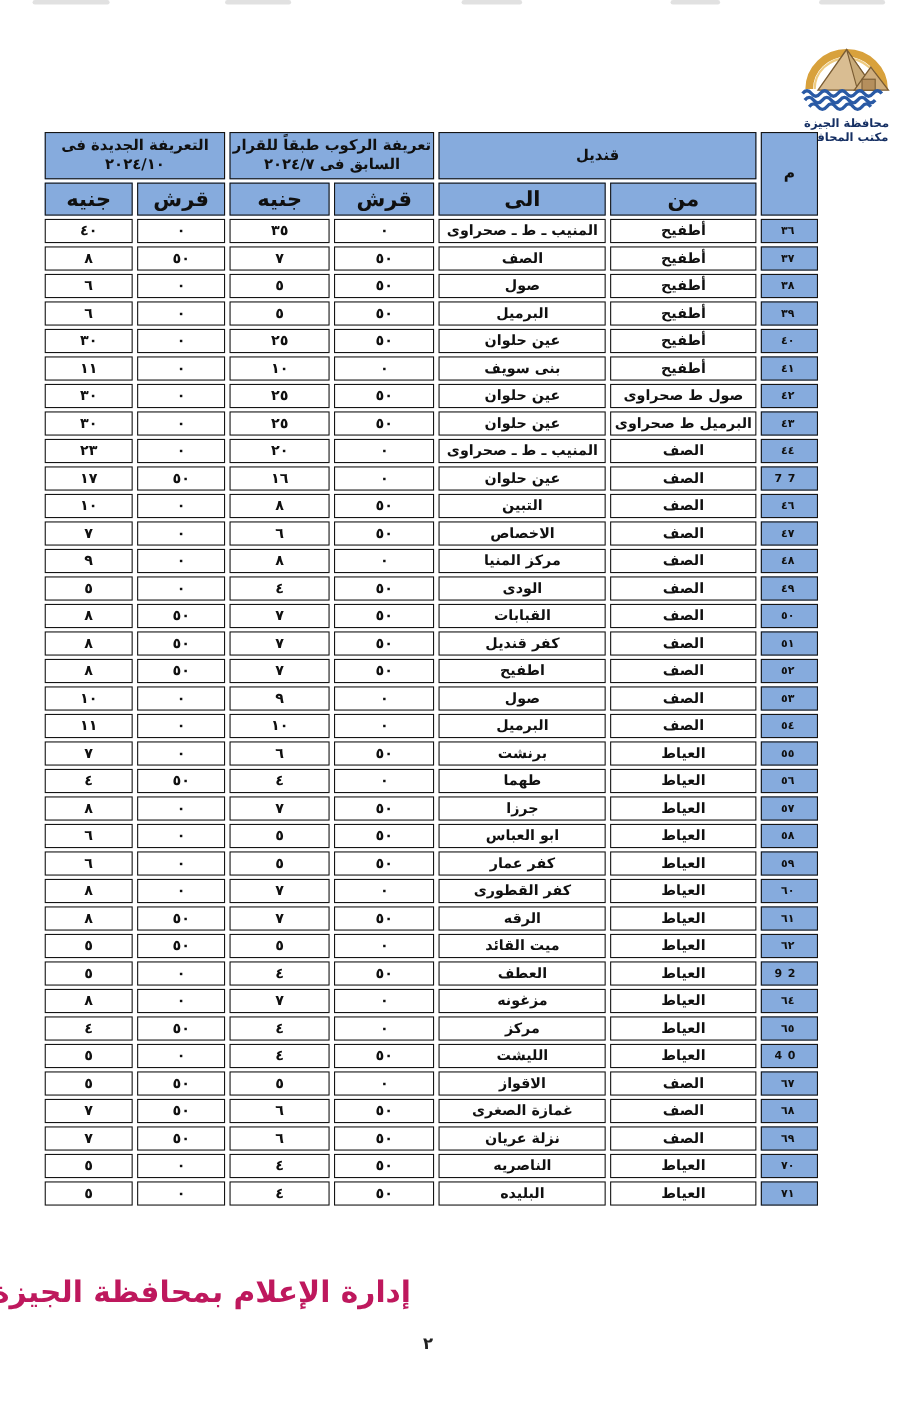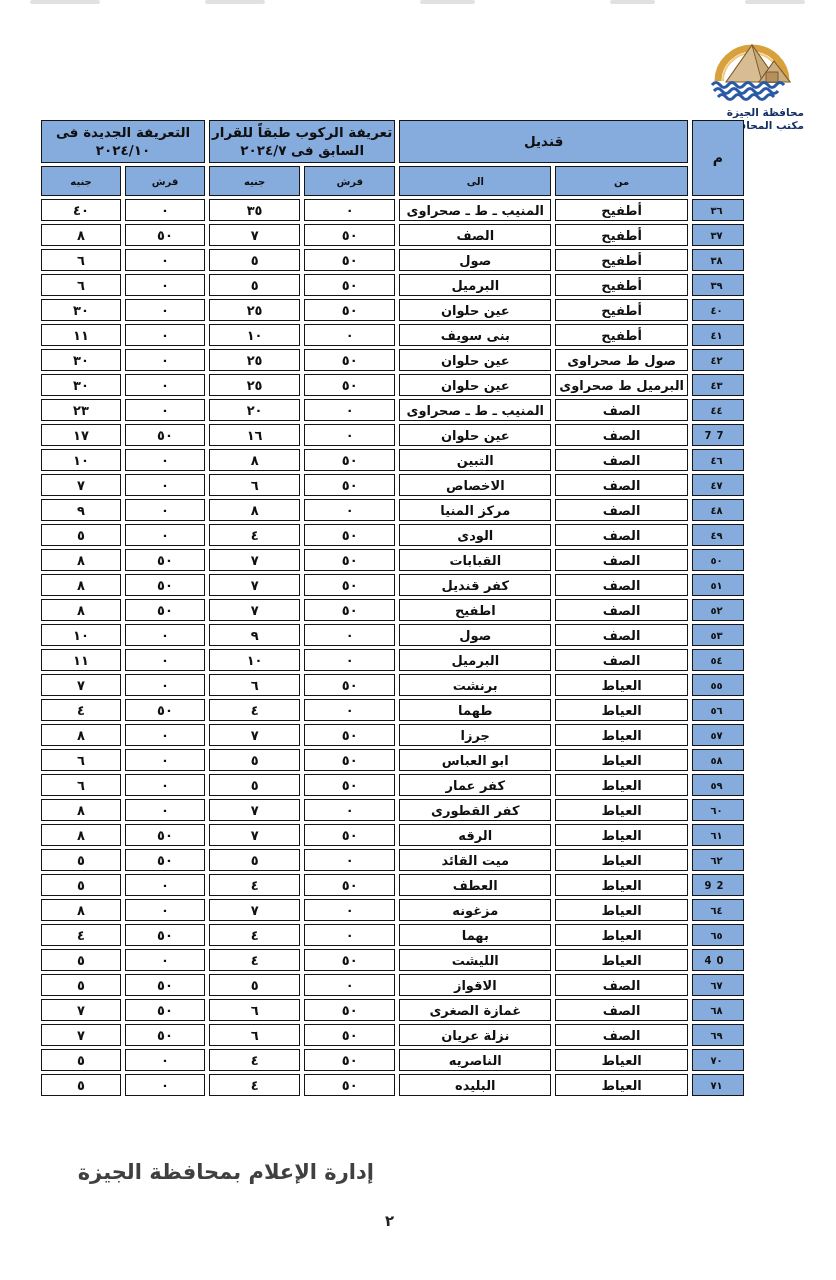--- a/index.html
+++ b/index.html
@@ -7,44 +7,44 @@
     width:836px;height:1280px;position:relative;background:#ffffff;
     font-family:"DejaVu Sans","Liberation Sans",sans-serif;
     overflow:hidden;color:#101010;
   }
   
   .scan-dash{position:absolute;top:0;height:4px;background:#c9c9c9;opacity:.55;border-radius:2px;}
   .d1{left:30px;width:70px}.d2{left:205px;width:60px}.d3{left:420px;width:55px}
   .d4{left:610px;width:45px}.d5{left:745px;width:60px}
 
   
-  .logo{position:absolute;top:24px;left:700px;width:104px;text-align:right;}
+  .logo{position:absolute;top:24px;left:718px;width:104px;text-align:center;}
   .logo svg{display:block;margin:0 auto;}
   .logo-text{font-weight:bold;color:#152f63;font-size:10.5px;line-height:1.25;
     filter:blur(.3px);letter-spacing:.5px;}
 
   
   .tbl-wrap{position:absolute;top:117px;right:88px;}
   table{border-collapse:separate;border-spacing:4px 3px;table-layout:fixed;}
   th,td{border:1.6px solid #151515;text-align:center;vertical-align:middle;
     font-weight:bold;overflow:hidden;white-space:nowrap;}
   th{background:#86abdd;font-size:14px;padding:2px 2px;}
   .group-head{font-size:13.5px;line-height:1.3;padding:3px 2px;}
-  .sub-head{height:24px;font-size:10px;}
+  .sub-head{height:24px;font-size:19px;}
   td{background:#ffffff;height:20px;font-size:13px;padding:0 3px;}
   td.num-cell{background:#86abdd;letter-spacing:5px;font-size:10px;padding-left:0;}
   td.val-cell{letter-spacing:2px;font-size:13px;}
   td.text-cell{font-size:13px;}
   
   col.c-num{width:52px}col.c-from{width:124px}col.c-to{width:152px}
   col.c-pq{width:88px}col.c-pg{width:88px}col.c-nq{width:80px}col.c-ng{width:80px}
 
   
   .footer-line{position:absolute;top:1160px;right:462px;left:24px;
-    font-size:21px;font-weight:bold;color:#404040;text-align:right;
+    font-size:27px;font-weight:bold;color:#be185d;text-align:right;
     letter-spacing:0;white-space:nowrap;}
   .page-num{position:absolute;top:1212px;left:385px;font-size:15px;font-weight:bold;color:#222;}
 </style>
 </head>
 <body>
 
 <div class="scan-dash d1"></div>
 <div class="scan-dash d2"></div>
 <div class="scan-dash d3"></div>
 <div class="scan-dash d4"></div>
@@ -357,21 +357,21 @@
           <td class="text-cell">العياط</td>
           <td class="text-cell">مزغونه</td>
           <td class="val-cell">٠</td>
           <td class="val-cell">٧</td>
           <td class="val-cell">٠</td>
           <td class="val-cell">٨</td>
         </tr>
         <tr>
           <td class="num-cell">٦٥</td>
           <td class="text-cell">العياط</td>
-          <td class="text-cell">بهما</td>
+          <td class="text-cell">مركز</td>
           <td class="val-cell">٠</td>
           <td class="val-cell">٤</td>
           <td class="val-cell">٥٠</td>
           <td class="val-cell">٤</td>
         </tr>
         <tr>
           <td class="num-cell">40</td>
           <td class="text-cell">العياط</td>
           <td class="text-cell">الليشت</td>
           <td class="val-cell">٥٠</td>

